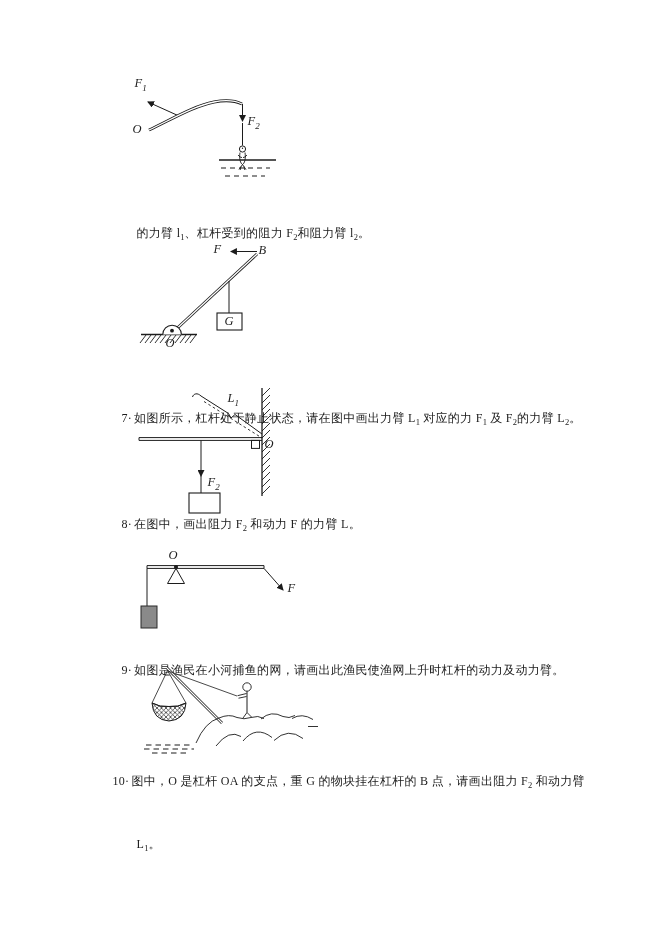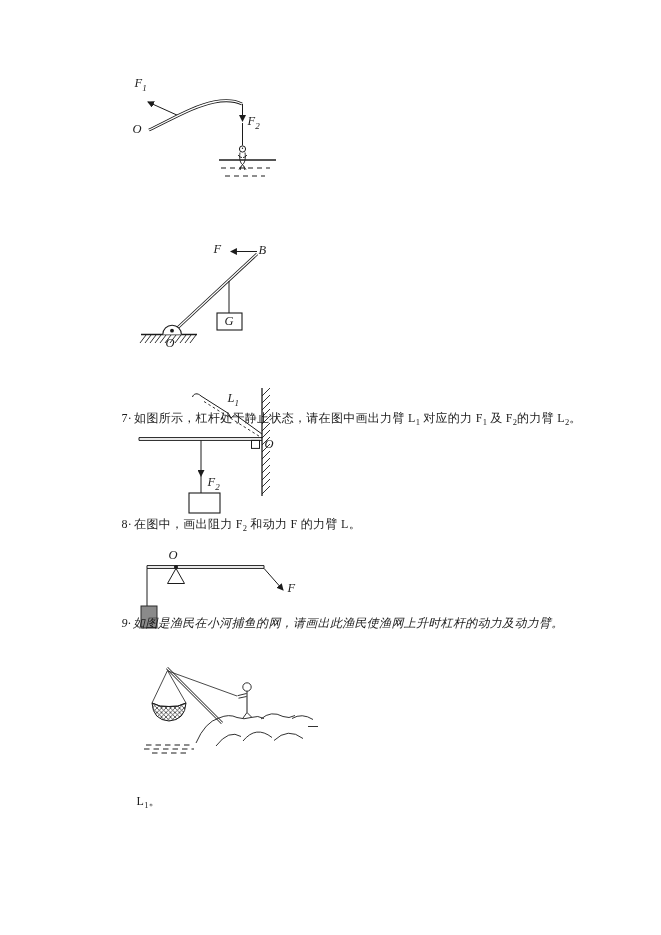--- a/index.html
+++ b/index.html
@@ -61,20 +61,21 @@
 
       <line x1="100" y1="87" x2="157" y2="87" stroke="#1c1c1c" stroke-width="1.5"></line>
       <line x1="102" y1="95" x2="151" y2="95" stroke="#1c1c1c" stroke-width="1.2" stroke-dasharray="5,4"></line>
       <line x1="106" y1="103" x2="146" y2="103" stroke="#1c1c1c" stroke-width="1.2" stroke-dasharray="5,4"></line>
     </svg>
     <span class="flabel" style="left:16px; top:4px;">F<sub>1</sub></span>
     <span class="flabel" style="left:14px; top:50px;">O</span>
     <span class="flabel" style="left:129px; top:42px;">F<sub>2</sub></span>
   </div>
 
+  <div class="tline" style="left:113px; top:226px;">的力臂 l<sub>1</sub>、杠杆受到的阻力 F<sub>2</sub>和阻力臂 l<sub>2</sub>。</div>
 
   <div class="fig" style="left:113px; top:240px; width:240px; height:120px;">
     <svg width="240" height="120" viewBox="0 0 240 120">
 
       <line x1="120" y1="11.5" x2="94" y2="11.5" stroke="#1c1c1c" stroke-width="1" marker-end="url(#arr)"></line>
 
       <line x1="120" y1="14" x2="35" y2="93" stroke="#1c1c1c" stroke-width="2.9"></line>
       <line x1="120" y1="14" x2="35" y2="93" stroke="#ffffff" stroke-width="1.3"></line>
 
       <line x1="92" y1="41" x2="92" y2="73" stroke="#1c1c1c" stroke-width="1"></line>
@@ -138,21 +139,21 @@
 
       <line x1="10" y1="20.4" x2="10" y2="58" stroke="#1c1c1c" stroke-width="1"></line>
       <rect x="4" y="58" width="16" height="22" fill="#8a8a8a" stroke="#2a2a2a" stroke-width="1"></rect>
 
       <line x1="127" y1="20.4" x2="146" y2="42" stroke="#1c1c1c" stroke-width="1" marker-end="url(#arr)"></line>
     </svg>
     <span class="flabel" style="left:32px; top:1px;">O</span>
     <span class="flabel" style="left:151px; top:34px;">F</span>
   </div>
 
-  <div class="tline" style="left:98px; top:616px;font-style:italic;">
+  <div class="tline" style="left:98px; top:663px;">
     <span class="pnum">9·</span><span>如图是渔民在小河捕鱼的网，请画出此渔民使渔网上升时杠杆的动力及动力臂。</span>
   </div>
 
   <div class="fig" style="left:115px; top:663px; width:185px; height:97px;">
     <svg width="185" height="97" viewBox="0 0 185 97">
 
       <line x1="28" y1="5" x2="83" y2="60" stroke="#1c1c1c" stroke-width="2.6"></line>
       <line x1="28" y1="5" x2="83" y2="60" stroke="#ffffff" stroke-width="1.1"></line>
 
       <path d="M28.5,7.5 L13,40 M28.5,7.5 L47,40" stroke="#1c1c1c" stroke-width="0.8" fill="none"></path>
@@ -176,15 +177,18 @@
       <path d="M104,78 Q117,62 133,74.5" stroke="#1c1c1c" stroke-width="0.9" fill="none"></path>
       <path d="M135,77.5 Q149,64 164,75.5" stroke="#1c1c1c" stroke-width="0.9" fill="none"></path>
       <line x1="169" y1="63.5" x2="179" y2="63.5" stroke="#1c1c1c" stroke-width="0.9"></line>
 
       <line x1="7" y1="82" x2="53" y2="82" stroke="#1c1c1c" stroke-width="1.1" stroke-dasharray="5.5,4"></line>
       <line x1="5" y1="86" x2="55" y2="86" stroke="#1c1c1c" stroke-width="1.1" stroke-dasharray="5.5,4"></line>
       <line x1="13" y1="90" x2="47" y2="90" stroke="#1c1c1c" stroke-width="1.1" stroke-dasharray="5.5,4"></line>
     </svg>
   </div>
 
-  <div class="tline" style="left:113px; top:794px;">L<sub>1</sub>。</div>
+  <div class="tline" style="left:89px; top:774px;">
+    <span class="pnum">10·</span><span>图中，O 是杠杆 OA 的支点，重 G 的物块挂在杠杆的 B 点，请画出阻力 F<sub>2</sub> 和动力臂</span>
+  </div>
+  <div class="tline" style="left:113px; top:837px;">L<sub>1</sub>。</div>
 
 </div>
 
 </body></html>

